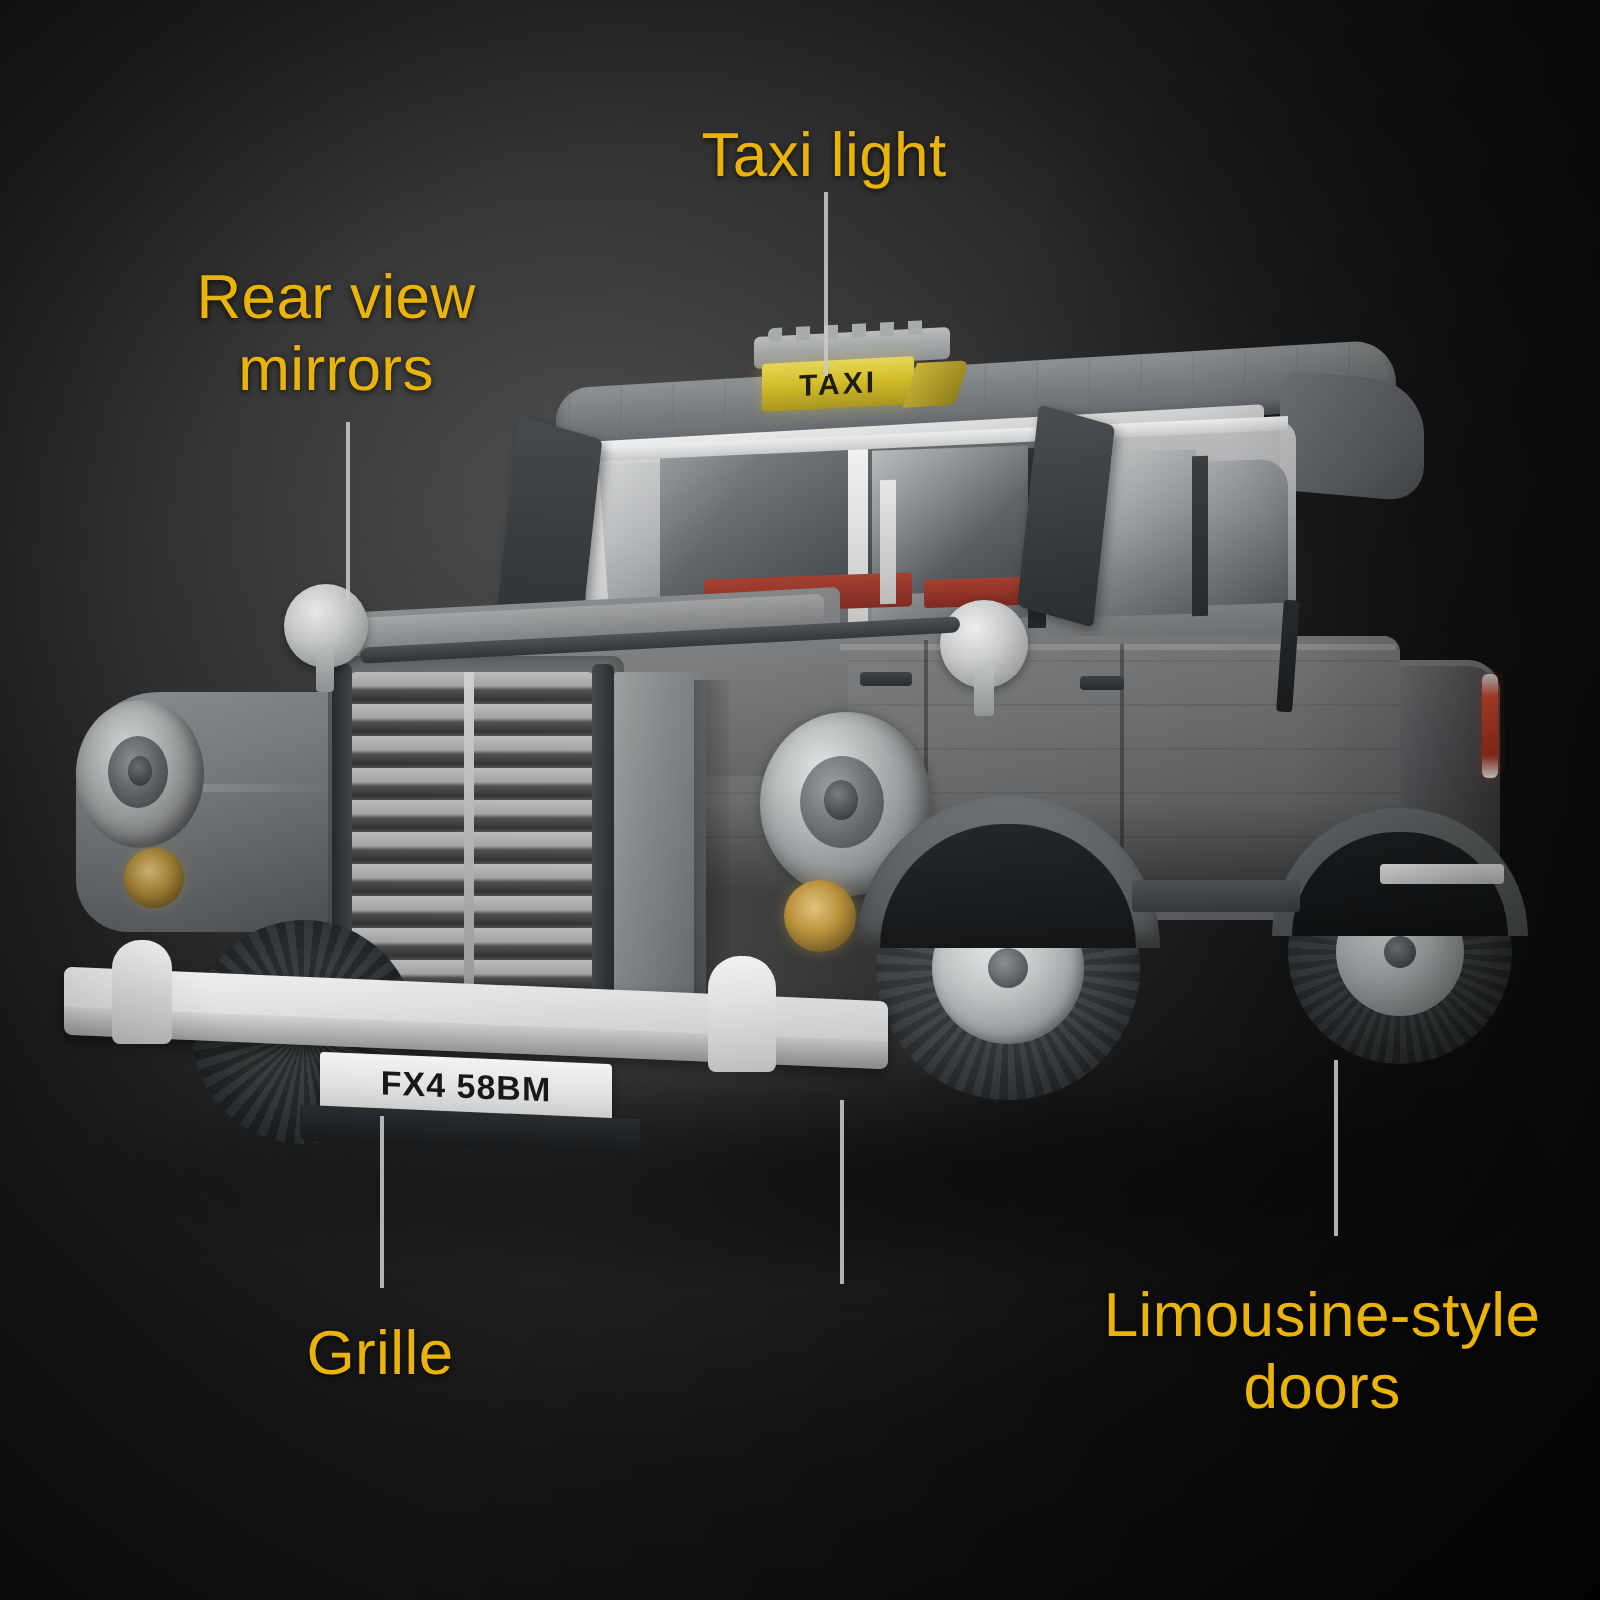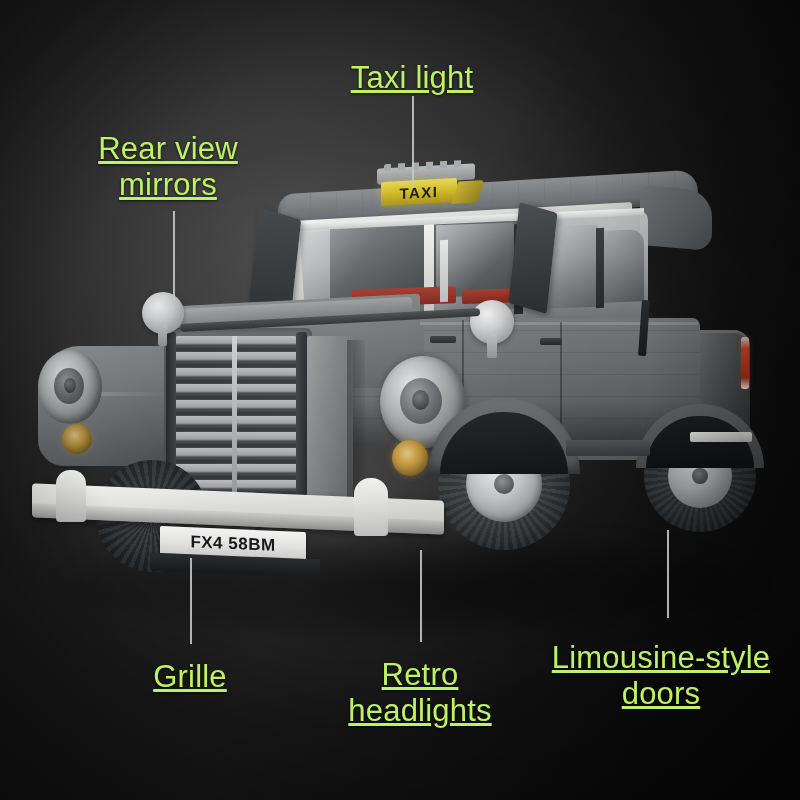--- a/index.html
+++ b/index.html
@@ -19,24 +19,23 @@
     background:radial-gradient(ellipse 62% 40% at 42% 62%, rgba(95,95,95,.50) 0%, rgba(60,60,60,.22) 42%, rgba(0,0,0,0) 74%);
   }
   .bg-vig{
     position:absolute;inset:0;
     background:radial-gradient(ellipse 80% 80% at 45% 45%, rgba(0,0,0,0) 45%, rgba(0,0,0,.45) 80%, rgba(0,0,0,.78) 100%);
   }
   .bg-rt{position:absolute;inset:0;background:linear-gradient(115deg, rgba(0,0,0,0) 48%, rgba(0,0,0,.55) 88%);}
 
   
   .label{
-    position:absolute;color:#bef264;font-size:31px;line-height:1.16;
+    position:absolute;color:#eab308;font-size:31px;line-height:1.16;
     text-align:center;letter-spacing:.2px;white-space:pre-line;
     text-shadow:0 1px 3px rgba(0,0,0,.75);
-    text-decoration:underline;
   }
   .leader{position:absolute;background:#c8c8c8;width:1.6px;opacity:.88;}
 
   
   #model{position:absolute;left:0;top:0;width:800px;height:800px;}
   .pc{position:absolute;}
 
   
   .gry{background:linear-gradient(178deg,#7d7f80 0%,#6c6e6f 45%,#5a5c5d 100%);}
   .chrome{background:linear-gradient(175deg,#f2f2f0 0%,#e2e2e0 35%,#cfcfcd 70%,#bcbcba 100%);}
@@ -291,18 +290,16 @@
   <div class="leader" id="ld0" style="left: 412px; top: 96px; height: 92px;"></div>
   <div class="leader" id="ld1" style="left: 173px; top: 211px; height: 90px;"></div>
   <div class="leader" id="ld2" style="left: 190px; top: 558px; height: 86px;"></div>
   <div class="leader" id="ld3" style="left: 420px; top: 550px; height: 92px;"></div>
   <div class="leader" id="ld4" style="left: 667px; top: 530px; height: 88px;"></div>
 
   <div class="label" id="lb0" style="left: 212px; top: 60px; width: 400px;">Taxi light</div>
   <div class="label" id="lb1" style="left: -32px; top: 131px; width: 400px;">Rear view
 mirrors</div>
   <div class="label" id="lb2" style="left: -10px; top: 659px; width: 400px;">Grille</div>
-  <div class="label" id="lb3" style="left: 220px; top: 657px; width: 400px;">Retro
-headlights</div>
   <div class="label" id="lb4" style="left: 461px; top: 640px; width: 400px;">Limousine-style
 doors</div>
 
 </div>
 
 </body></html>

